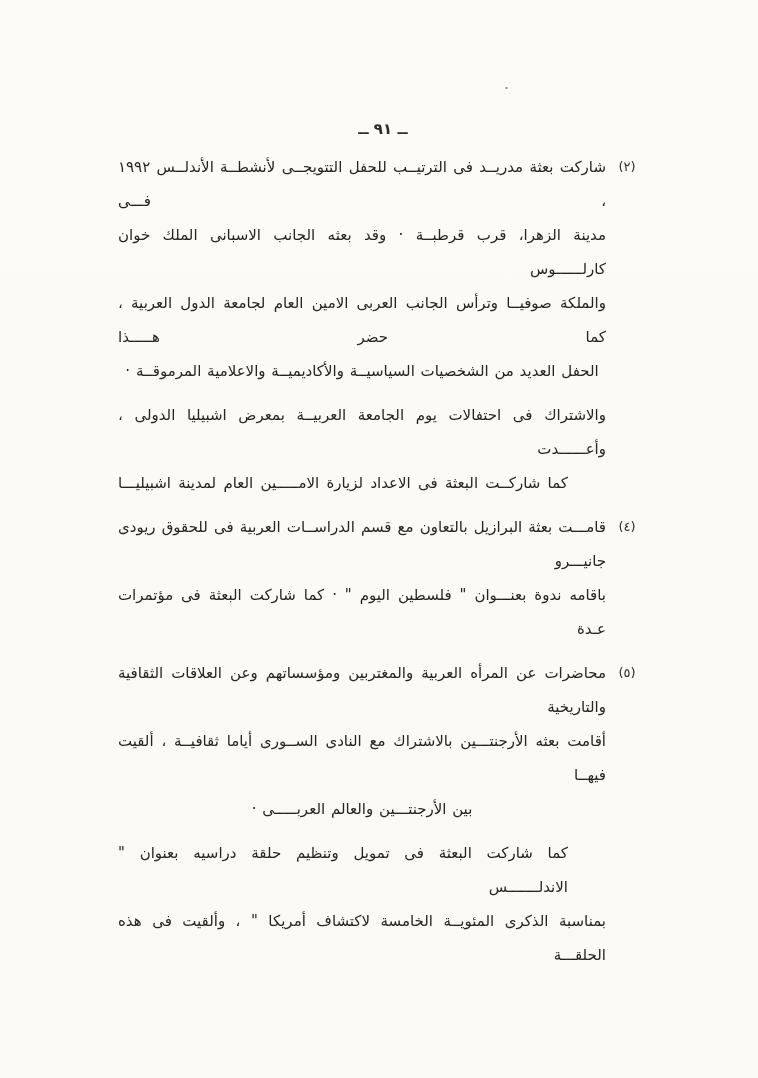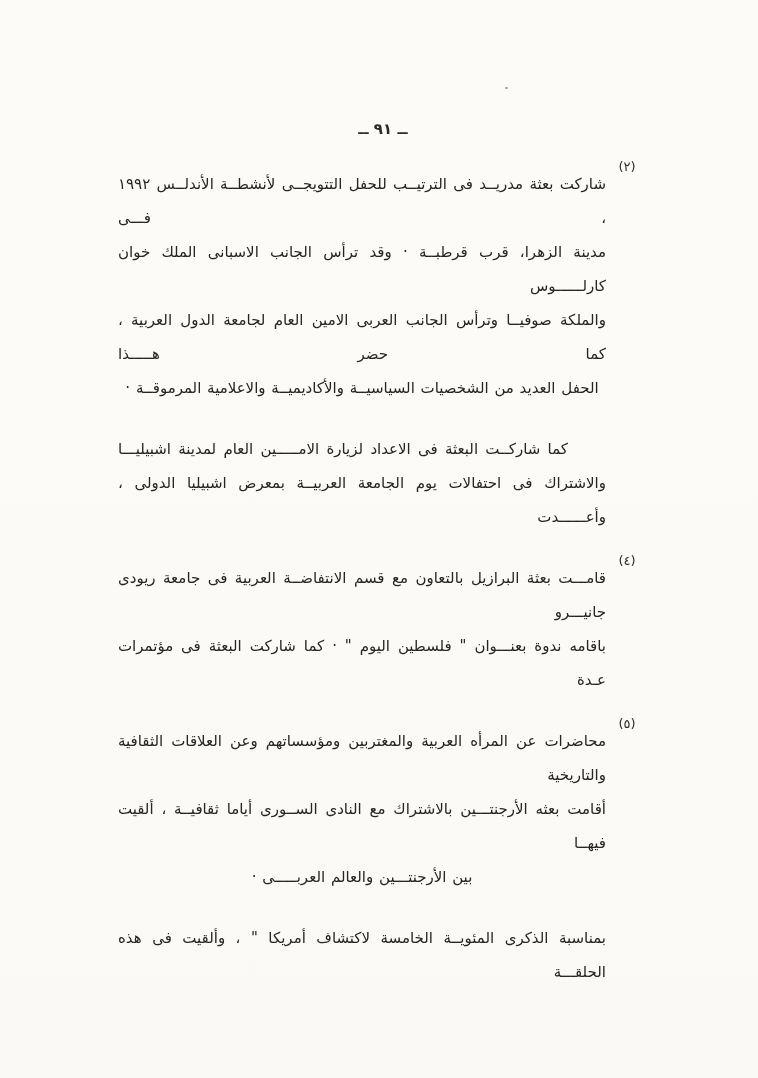--- a/index.html
+++ b/index.html
@@ -56,21 +56,20 @@
     flex: 0 0 42px;
     width: 42px;
     font-size: 13px;
     line-height: 34px;
     color: #2b2b2b;
     text-align: center;
   }
   .lines {
     flex: 1;
     min-width: 0;
-    margin-top: 17px;
   }
   .line {
     font-size: 15px;
     line-height: 34px;
     color: #262522;
     text-align: center;
     word-spacing: 1px;
   }
   .line.j {
     text-align: justify;
@@ -84,47 +83,48 @@
 <body>
 
 <div class="page">
   <div class="artifact-dot"></div>
   <div class="page-number">ــ ٩١ ــ</div>
   <div class="content" id="document-body">
       <div class="para">
         <div class="marker">(٢)</div>
         <div class="lines">
           <div class="line j">شاركت بعثة مدريــد فى الترتيــب للحفل التتويجــى لأنشطــة الأندلــس ١٩٩٢ ، فـــى</div>
-          <div class="line j">مدينة الزهرا، قرب قرطبــة · وقد ترأس الجانب الاسبانى الملك خوان كارلــــــوس</div>
+          <div class="line j">مدينة الزهرا، قرب قرطبــة · وقد بعثه الجانب الاسبانى الملك خوان كارلــــــوس</div>
           <div class="line j">والملكة صوفيــا وترأس الجانب العربى الامين العام لجامعة الدول العربية ، كما حضر هـــــذا</div>
           <div class="line">الحفل العديد من الشخصيات السياسيــة والأكاديميــة والاعلامية المرموقــة ·</div>
         </div>
       </div>
       <div class="para">
         <div class="marker"></div>
         <div class="lines">
+          <div class="line j">والاشتراك فى احتفالات يوم الجامعة العربيــة بمعرض اشبيليا الدولى ، وأعــــــدت</div>
           <div class="line j ind">كما شاركــت البعثة فى الاعداد لزيارة الامـــــين العام لمدينة اشبيليـــا</div>
-          <div class="line j">والاشتراك فى احتفالات يوم الجامعة العربيــة بمعرض اشبيليا الدولى ، وأعــــــدت</div>
         </div>
       </div>
       <div class="para">
         <div class="marker">(٤)</div>
         <div class="lines">
-          <div class="line j">قامـــت بعثة البرازيل بالتعاون مع قسم الانتفاضــة العربية فى جامعة ريودى جانيـــرو</div>
+          <div class="line j">قامـــت بعثة البرازيل بالتعاون مع قسم الدراســات العربية فى للحقوق ريودى جانيـــرو</div>
           <div class="line j">باقامه ندوة بعنـــوان   " فلسطين اليوم "  ·  كما شاركت البعثة فى مؤتمرات عـدة</div>
         </div>
       </div>
       <div class="para">
         <div class="marker">(٥)</div>
         <div class="lines">
           <div class="line j">محاضرات عن المرأه العربية والمغتربين ومؤسساتهم وعن العلاقات الثقافية والتاريخية</div>
           <div class="line j">أقامت بعثه الأرجنتـــين بالاشتراك مع النادى الســورى أياما ثقافيــة ، ألقيت فيهــا</div>
           <div class="line">بين الأرجنتـــين  والعالم العربـــــى ·</div>
         </div>
       </div>
       <div class="para">
         <div class="marker"></div>
         <div class="lines">
+          <div class="line j ind">كما شاركت البعثة فى تمويل وتنظيم حلقة دراسيه بعنوان "  الاندلـــــــس</div>
           <div class="line j">بمناسبة الذكرى المئويــة الخامسة لاكتشاف أمريكا " ،     وألقيت فى هذه الحلقـــة</div>
         </div>
       </div>
     </div>
 </div>
 
 </body></html>

